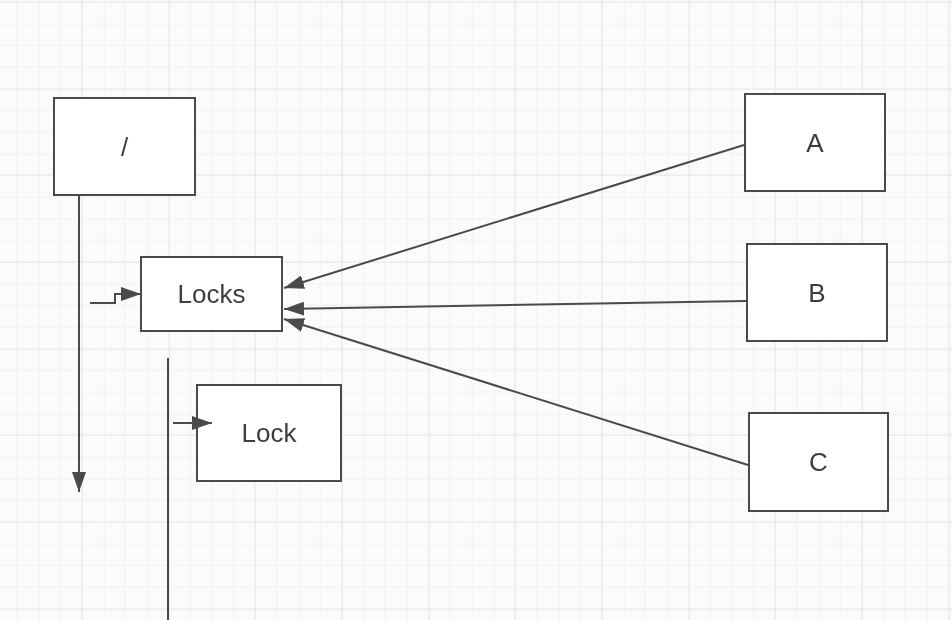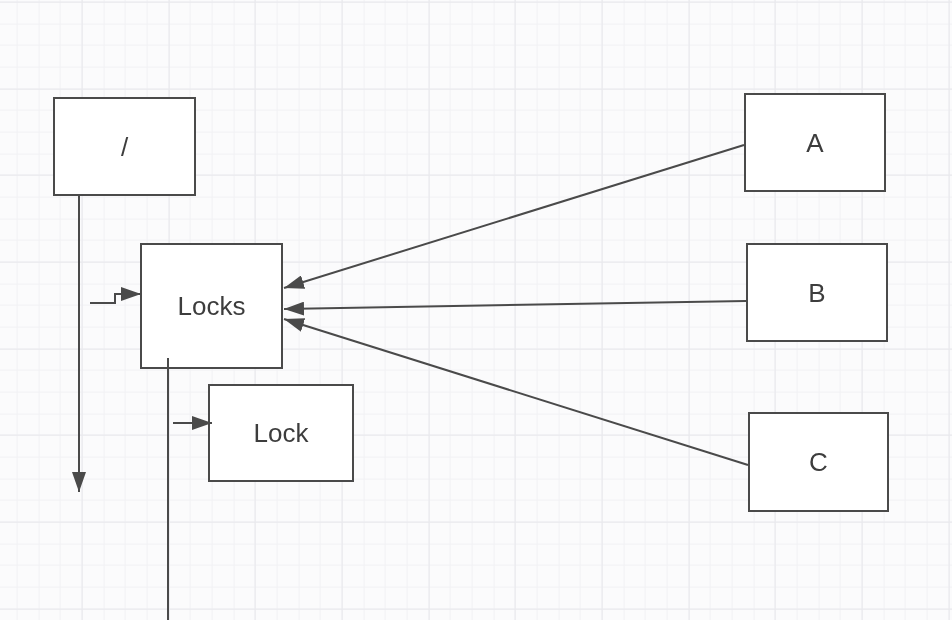--- a/index.html
+++ b/index.html
@@ -29,22 +29,22 @@
     align-items: center;
     justify-content: center;
   }
   .node-label {
     font-size: 26px;
     color: #3d3d3d;
     line-height: 1;
     user-select: none;
   }
   #node-root  { left: 53px;  top: 97px;  width: 143px; height: 99px; }
-  #node-locks { left: 140px; top: 243px; width: 143px; height: 126px; }
-  #node-lock  { left: 208px; top: 384px; width: 146px; height: 98px; }
+  #node-locks { left: 140px; top: 256px; width: 143px; height: 76px; }
+  #node-lock  { left: 196px; top: 384px; width: 146px; height: 98px; }
   #node-a     { left: 744px; top: 93px;  width: 142px; height: 99px; }
   #node-b     { left: 746px; top: 243px; width: 142px; height: 99px; }
   #node-c     { left: 748px; top: 412px; width: 141px; height: 100px; }
   .edges-layer {
     position: absolute;
     left: 0; top: 0;
     width: 952px;
     height: 620px;
     pointer-events: none;
   }

